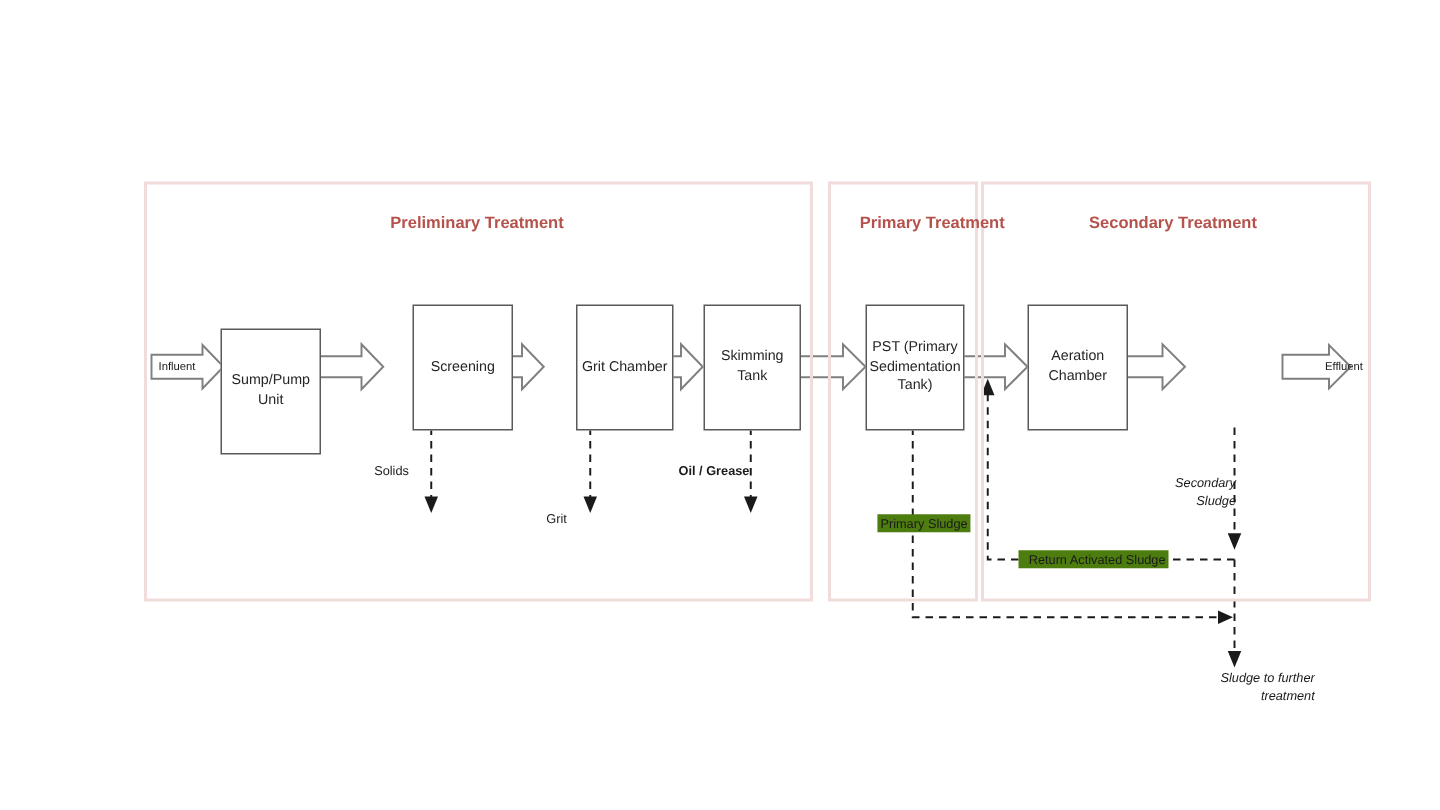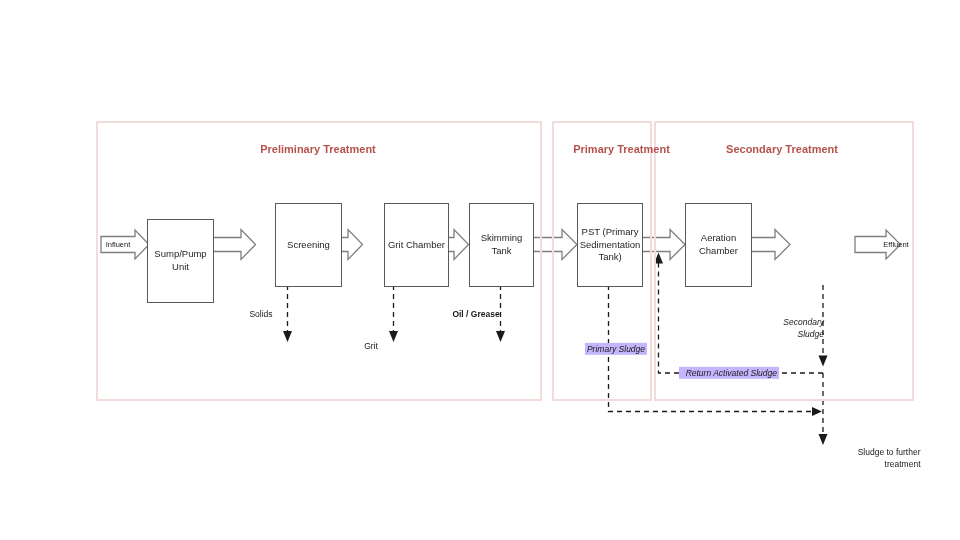--- a/index.html
+++ b/index.html
@@ -26,21 +26,21 @@
   #wires{position:absolute;left:0;top:0;z-index:2;}
   .flowArrow{fill:#ffffff;stroke:#7f7f7f;stroke-width:1.3;}
   .dash{fill:none;stroke:#1a1a1a;stroke-width:1.3;stroke-dasharray:5 4;}
   .head{fill:#1a1a1a;stroke:none;}
   
   .lbl{
     position:absolute;z-index:6;font-size:8.5px;line-height:1.45;color:#1a1a1a;
     text-align:right;transform:translate(-50%,-50%);white-space:nowrap;
   }
   .lbl.wrap{white-space:normal;}
-  .lbl.bg{background:#c4b5fd;padding:0 2px;font-style:italic;}
+  .lbl.bg{background:#4d7c0f;padding:0 2px;}
   .lbl.tiny{font-size:7.5px;}
 </style>
 </head>
 <body>
 
 <div id="stage">
 
   <svg id="wires" width="960" height="540" viewBox="0 0 960 540">
 
     <path class="flowArrow" d="M101 236.5 H135 V230 L149 244.5 L135 259 V252.5 H101 Z"></path>
@@ -105,15 +105,15 @@
 
   <div class="lbl tiny" style="left:118px;top:245px;">Influent</div>
   <div class="lbl tiny" style="left:872px;top:245px;padding-left:48px;">Effluent</div>
 
   <div class="lbl" style="left:261px;top:314px;">Solids</div>
   <div class="lbl" style="left:371px;top:314px;margin-top:32px;">Grit</div>
   <div class="lbl" style="left:476px;top:314px;font-weight:bold;">Oil / Grease</div>
   <div class="lbl bg" style="left:616px;top:349px;">Primary Sludge</div>
   <div class="lbl wrap" style="left:793px;top:328px;width:62px;font-style:italic;">Secondary Sludge</div>
   <div class="lbl wrap bg" style="left:729px;top:373px;width:96px;">Return Activated Sludge</div>
-  <div class="lbl wrap" style="left:873px;top:458px;width:95px;">Sludge to further treatment</div>
+  <div class="lbl wrap" style="left:829px;top:458px;width:95px;font-style:italic;">Sludge to further treatment</div>
 
 </div>
 
 </body></html>

